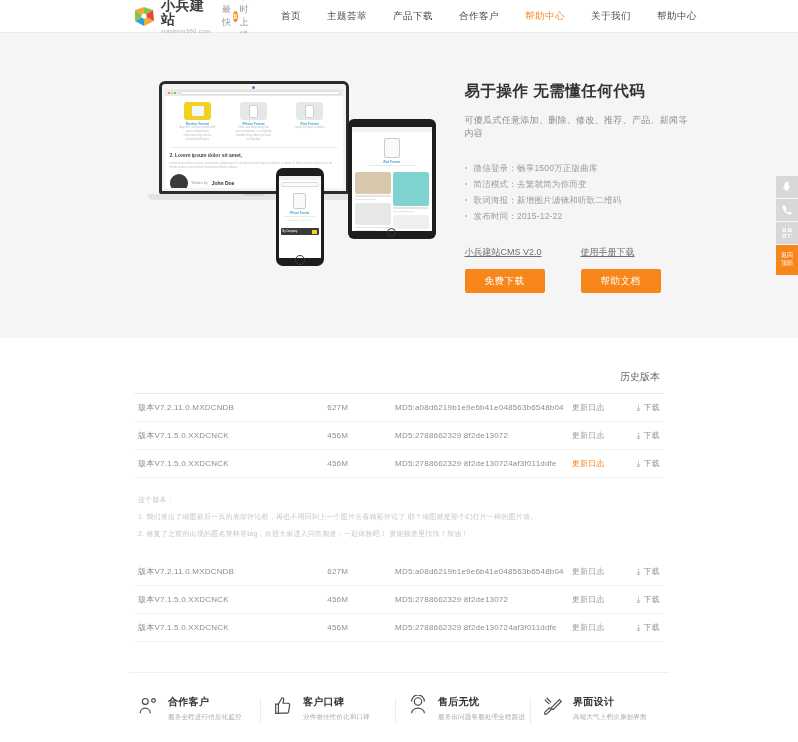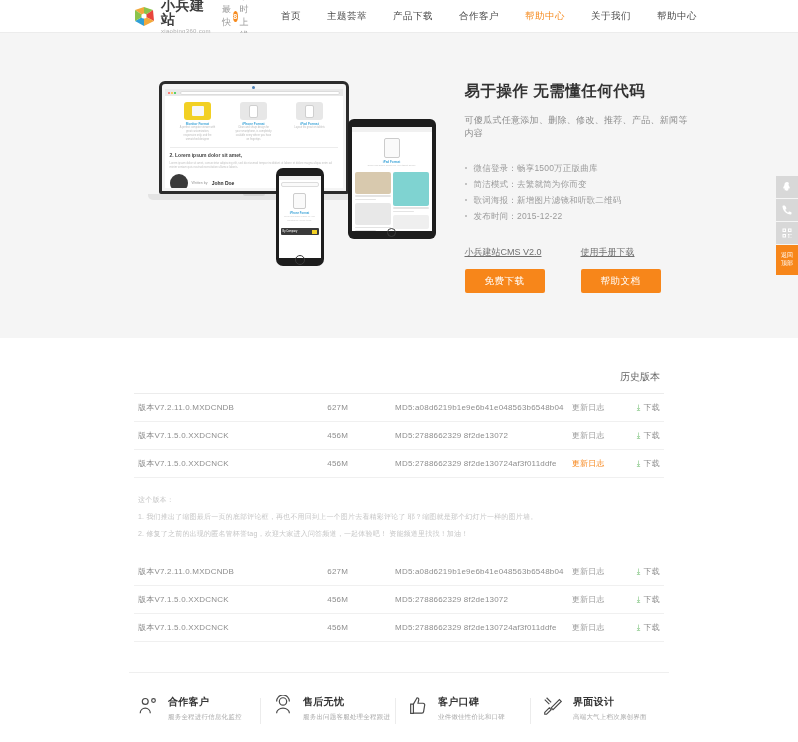--- a/index.html
+++ b/index.html
@@ -425,40 +425,40 @@
         </svg>
       </div>
       <div>
         <div class="f-title">合作客户</div>
         <div class="f-desc">服务全程进行信息化监控</div>
       </div>
     </div>
     <div class="feature">
       <div class="f-icon">
         <svg width="22" height="22" viewBox="0 0 24 24" fill="none" stroke="#4a4a4a" stroke-width="1.3">
+          <path d="M7 10v10H4V10h3z"></path>
+          <path d="M7 10l4-7c1.4 0 2 1 1.8 2.2L12 9h5.5c1.2 0 2 1 1.8 2.1l-1.2 7c-.1.9-.9 1.6-1.8 1.6H7"></path>
+        </svg>
+      </div>
+      <div>
+        <div class="f-title">客户口碑</div>
+        <div class="f-desc">业件做佳性价比和口碑</div>
+      </div>
+    </div>
+    <div class="feature">
+      <div class="f-icon">
+        <svg width="22" height="22" viewBox="0 0 24 24" fill="none" stroke="#4a4a4a" stroke-width="1.3">
           <circle cx="12" cy="7" r="4"></circle>
           <path d="M5 7a7 7 0 0 1 14 0"></path>
           <path d="M5 20c0-3.3 3.1-5.6 7-5.6s7 2.3 7 5.6"></path>
         </svg>
       </div>
       <div>
         <div class="f-title">售后无忧</div>
         <div class="f-desc">服务出问题客服处理全程跟进</div>
-      </div>
-    </div>
-    <div class="feature">
-      <div class="f-icon">
-        <svg width="22" height="22" viewBox="0 0 24 24" fill="none" stroke="#4a4a4a" stroke-width="1.3">
-          <path d="M7 10v10H4V10h3z"></path>
-          <path d="M7 10l4-7c1.4 0 2 1 1.8 2.2L12 9h5.5c1.2 0 2 1 1.8 2.1l-1.2 7c-.1.9-.9 1.6-1.8 1.6H7"></path>
-        </svg>
-      </div>
-      <div>
-        <div class="f-title">客户口碑</div>
-        <div class="f-desc">业件做佳性价比和口碑</div>
       </div>
     </div>
     <div class="feature">
       <div class="f-icon">
         <svg width="22" height="22" viewBox="0 0 24 24" fill="none" stroke="#4a4a4a" stroke-width="1.3">
           <path d="M3 19l5-5 2 2-5 5H3v-2z"></path>
           <path d="M10 14l9-9 2 2-9 9-2-2z"></path>
           <path d="M3 5l5 5M5 3l5 5"></path>
         </svg>
       </div>

